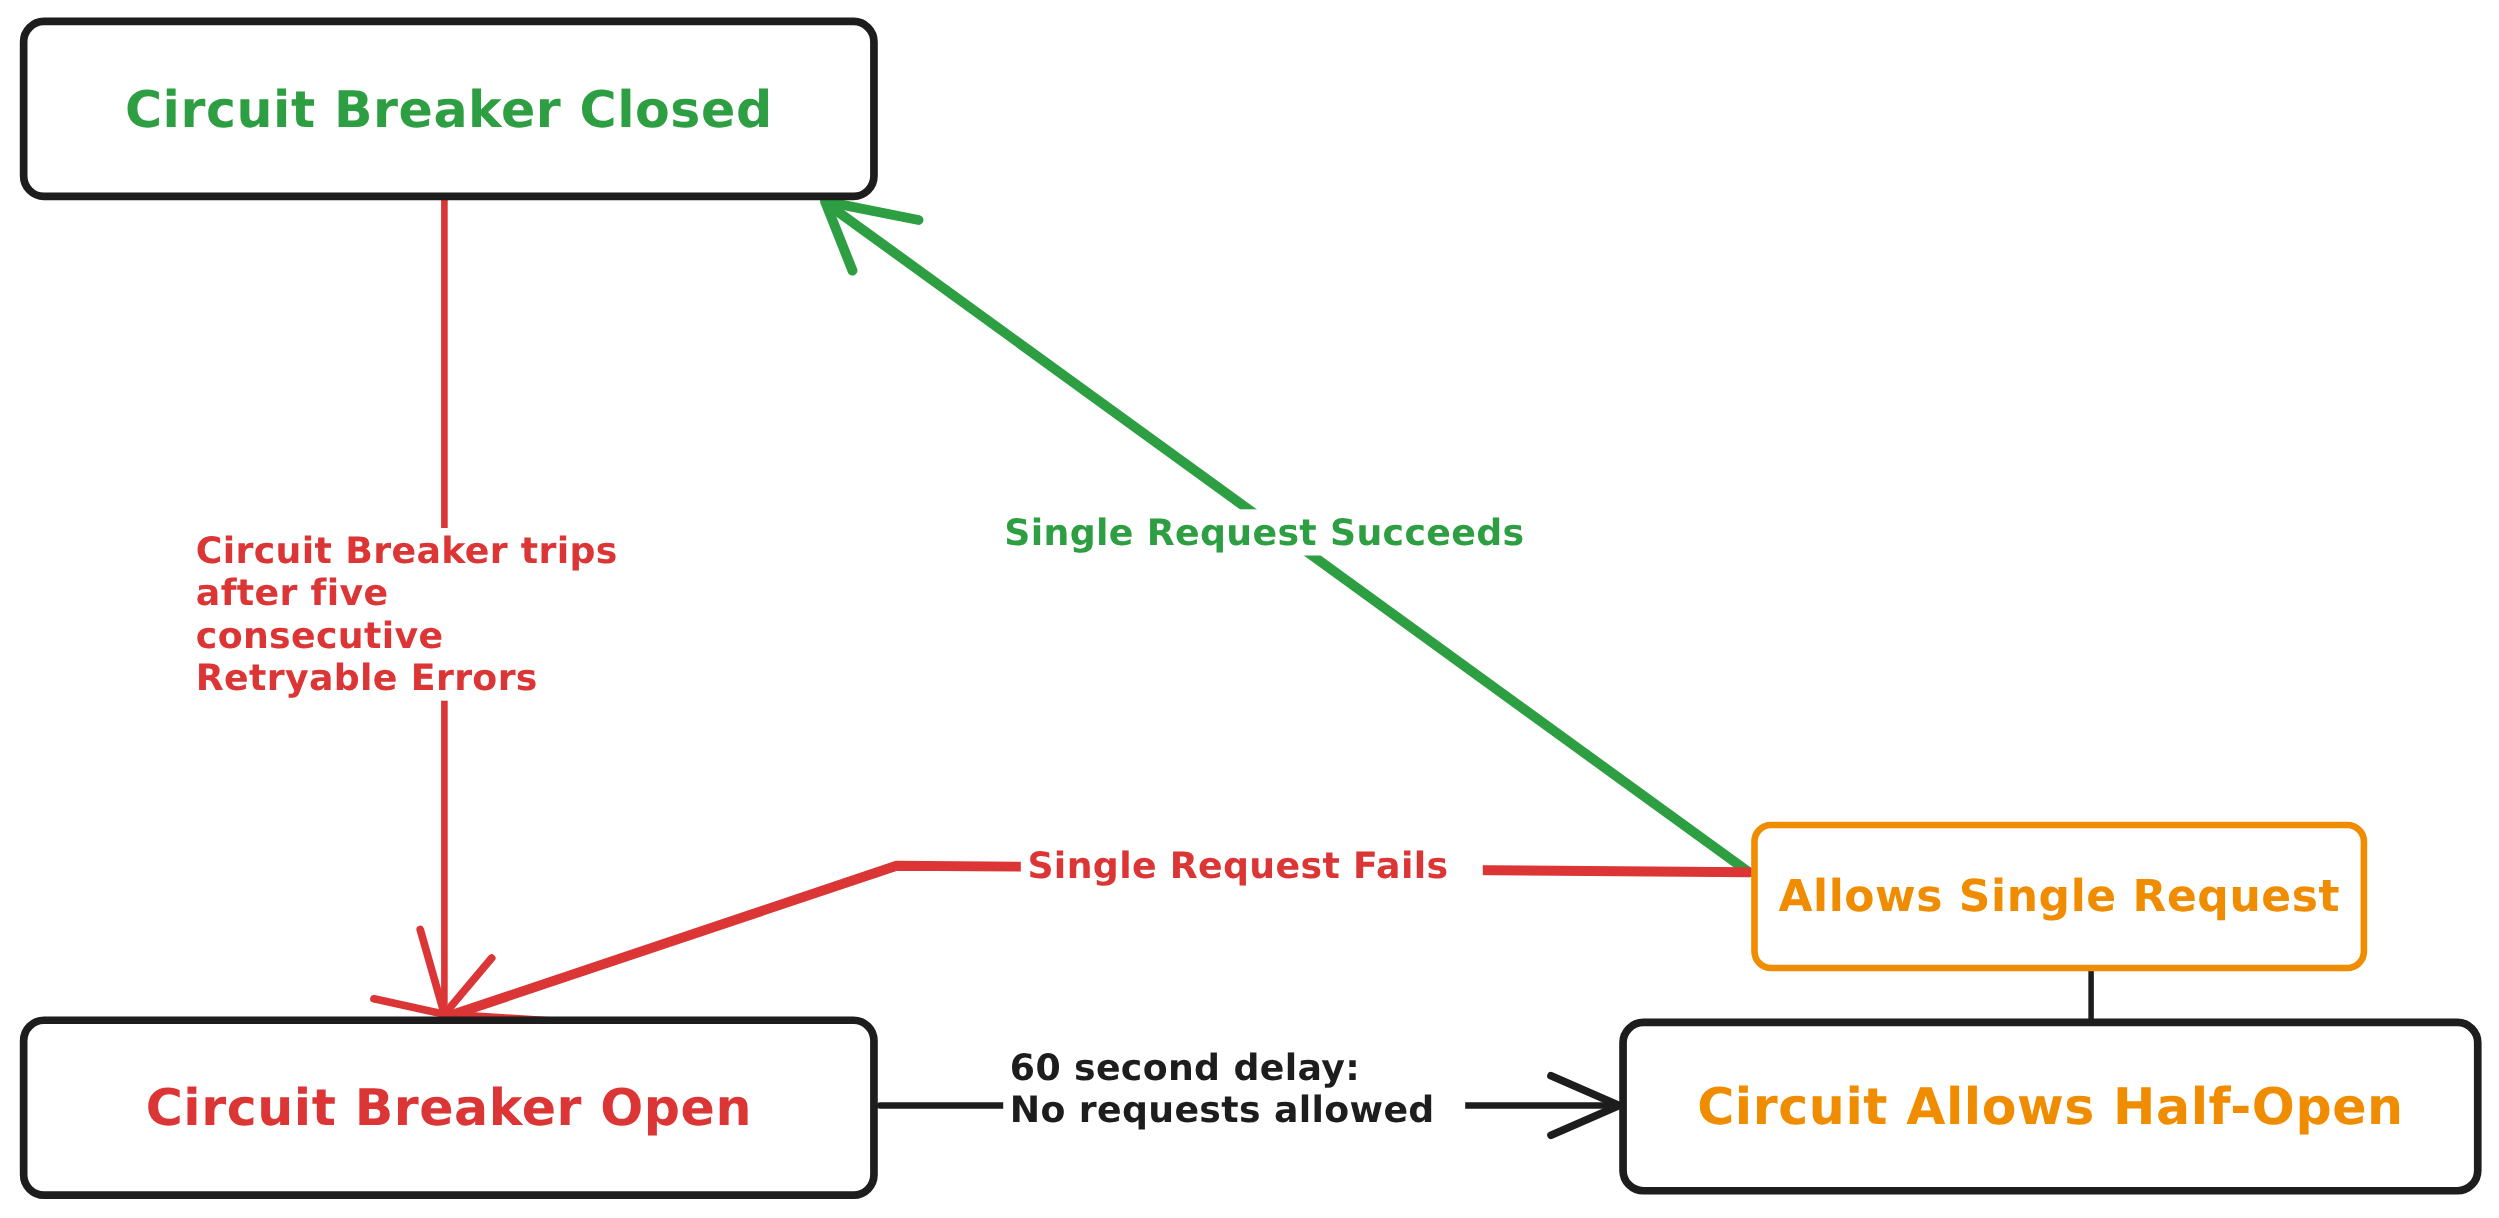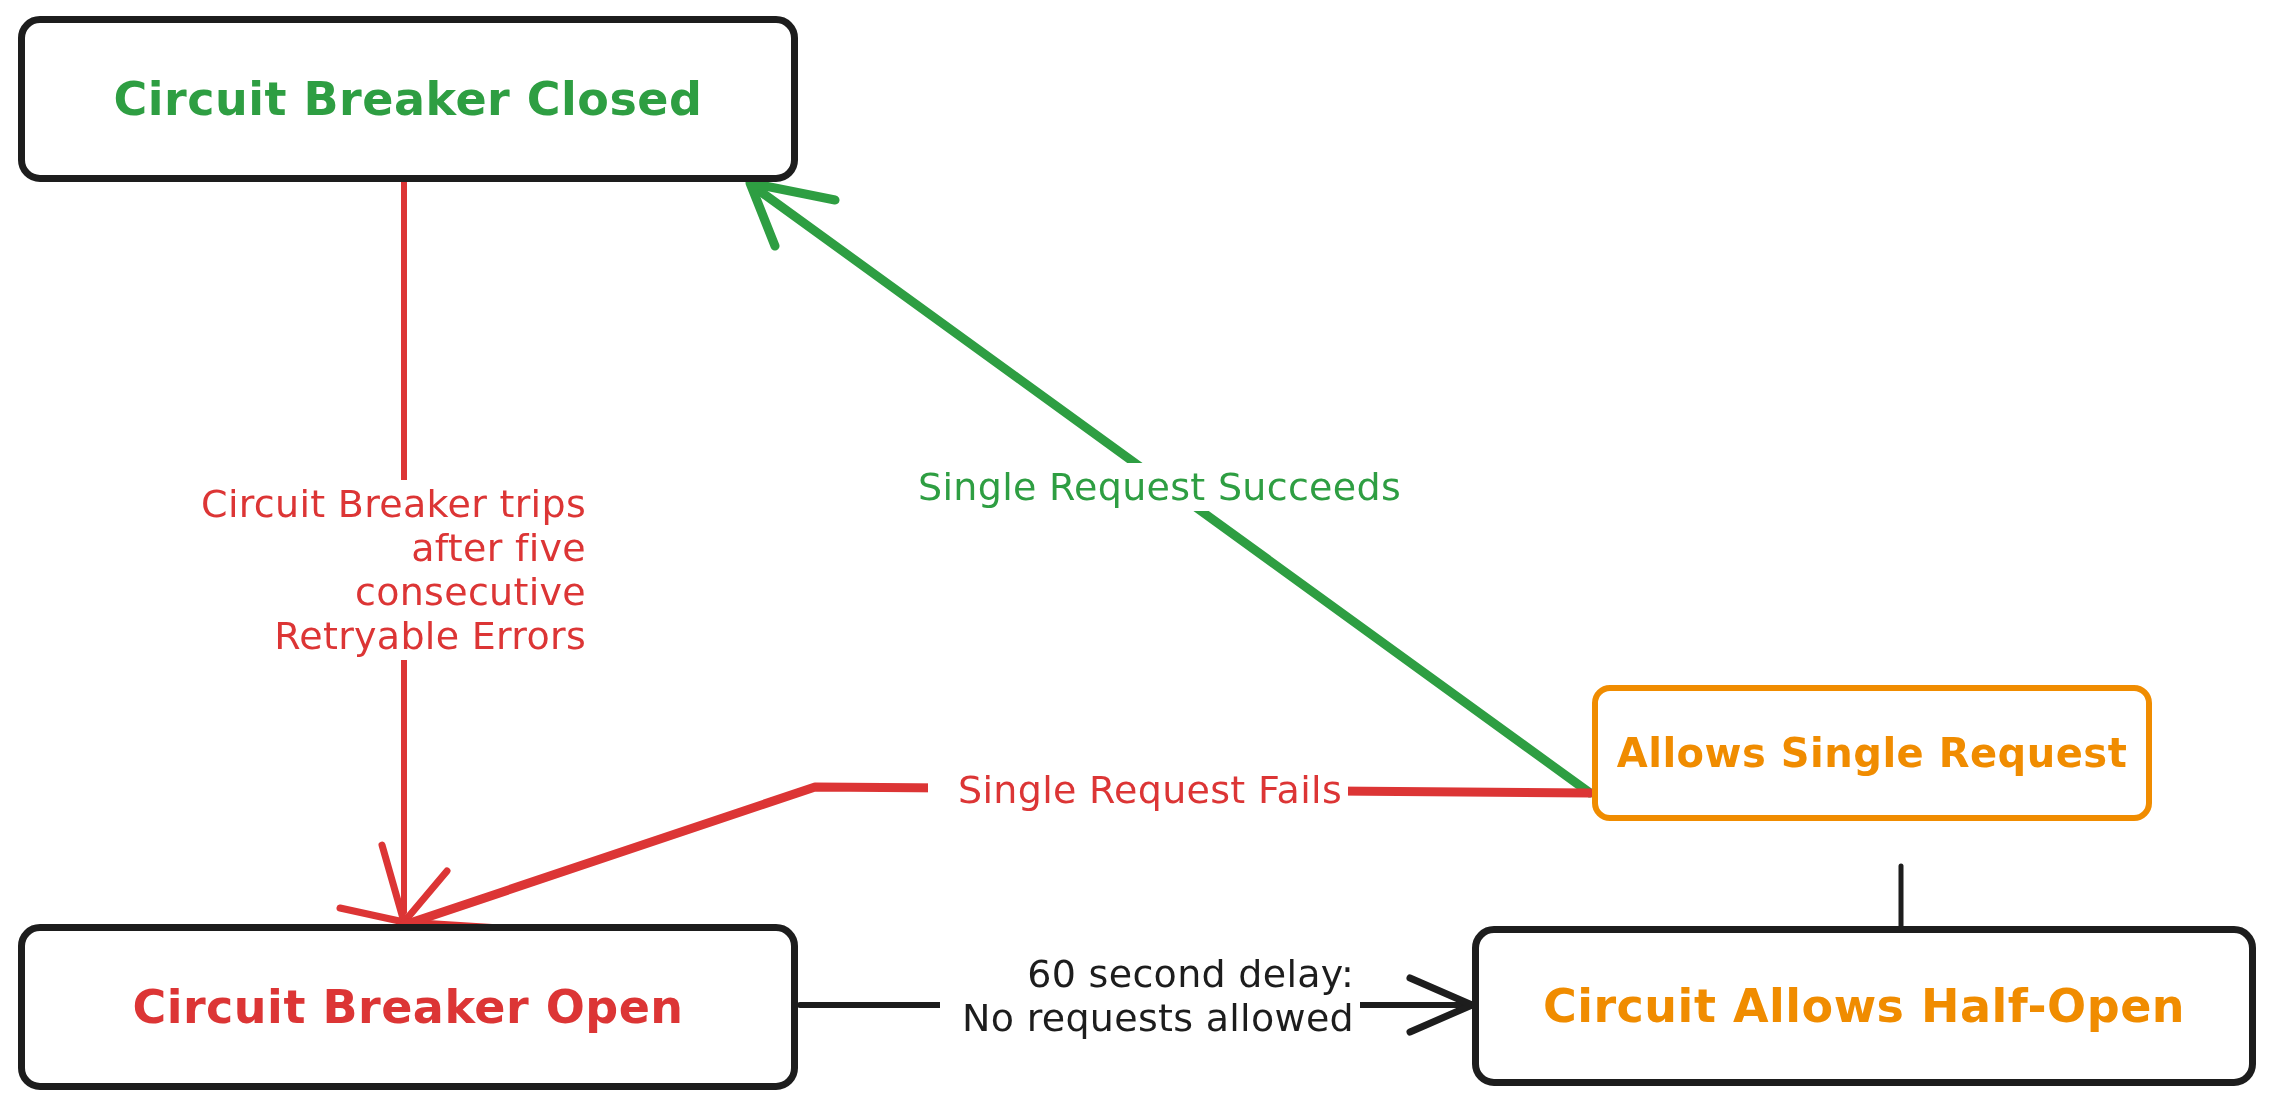--- a/index.html
+++ b/index.html
@@ -51,24 +51,24 @@
   .lbl-green   { color: #2e9e42; }
   .lbl-red     { color: #dc3535; }
   .lbl-orange  { color: #f08c00; }
 
   .size-xl { font-size: 46px; }
   .size-lg { font-size: 40px; }
 
   .edge-label {
     position: absolute;
     font-family: "DejaVu Sans", sans-serif;
-    font-weight: 400;
-    font-size: 38px;
+    font-weight: 700;
+    font-size: 33px;
     line-height: 1.16;
-    text-align: right;
+    text-align: left;
     white-space: pre-line;
     letter-spacing: 0.3px;
     background: #ffffff;
     padding: 2px 6px;
     box-sizing: border-box;
   }
   .el-red    { color: #dc3535; }
   .el-green  { color: #2e9e42; }
   .el-black  { color: #1d1d1d; }
 </style>
@@ -110,28 +110,28 @@
   </div>
 
   <div class="node node-black" style="left:18px; top:924px; width:780px; height:166px;">
     <span class="node-label lbl-red size-xl">Circuit Breaker Open</span>
   </div>
 
   <div class="node node-black" style="left:1472px; top:926px; width:784px; height:160px;">
     <span class="node-label lbl-orange size-xl">Circuit Allows Half-Open</span>
   </div>
 
-  <div class="node node-orange" style="left:1592px; top:685px; width:560px; height:136px; border-radius:18px;">
+  <div class="node node-orange" style="left:1592px; top:747px; width:560px; height:136px; border-radius:18px;">
     <span class="node-label lbl-orange size-lg">Allows Single Request</span>
   </div>
 
   <div class="edge-label el-red" style="left:172px; top:480px; width:420px;">Circuit Breaker trips
 after five consecutive
 Retryable Errors</div>
 
   <div class="edge-label el-green" style="left:907px; top:463px; width:500px;">Single Request Succeeds</div>
 
   <div class="edge-label el-red" style="left:928px; top:766px; width:420px;">Single Request Fails</div>
 
-  <div class="edge-label el-black" style="left:940px; top:950px; width:420px;">60 second delay:
+  <div class="edge-label el-black" style="left:912px; top:950px; width:420px;">60 second delay:
 No requests allowed</div>
 
 </div>
 
 </body></html>

